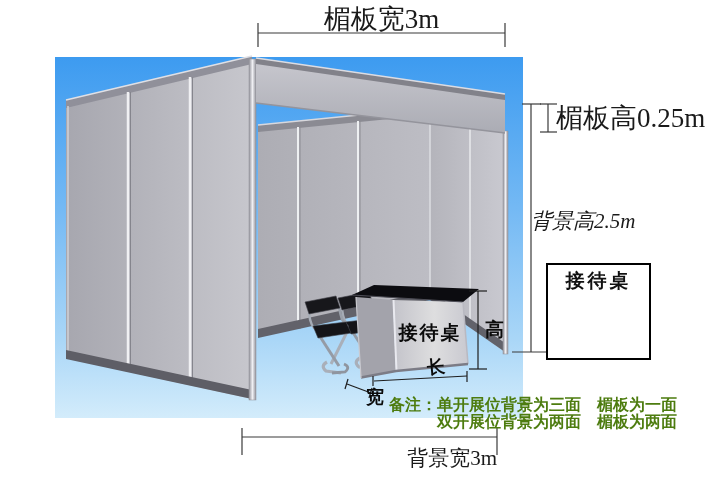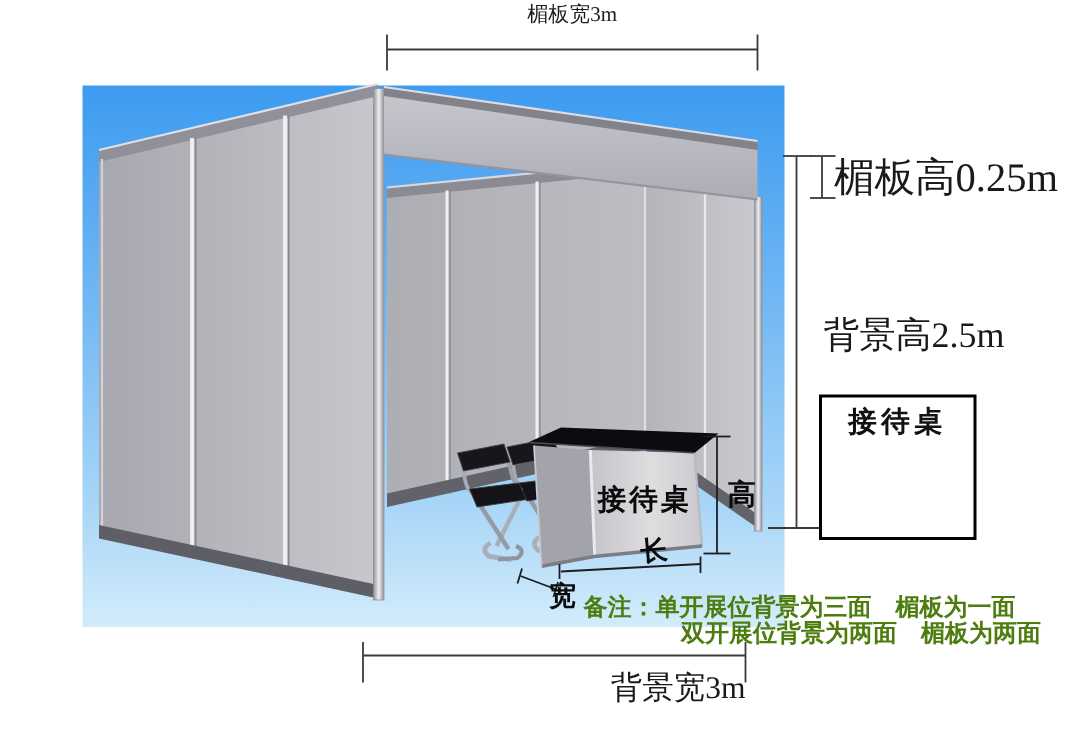--- a/index.html
+++ b/index.html
@@ -3,40 +3,40 @@
 <meta charset="utf-8">
 <style>
   html,body{margin:0;padding:0;background:#fff;}
   .stage{
     position:relative;width:712px;height:494px;background:#ffffff;overflow:hidden;
     font-family:"Liberation Serif","DejaVu Serif",serif;color:#111;
   }
   .stage svg{position:absolute;left:0;top:0;}
   .lbl{position:absolute;white-space:nowrap;color:#1a1a1a;}
   .dim{font-size:27px;font-family:"Liberation Serif","DejaVu Serif",serif;}
-  .dim-top{left:258px;top:1px;width:247px;text-align:center;font-size:14px;}
+  .dim-top{left:258px;top:1px;width:247px;text-align:center;font-size:27px;}
   .dim-lintel-h{left:556px;top:100px;}
-  .dim-bg-h{left:549px;top:207px;font-size:24px;}
+  .dim-bg-h{left:531px;top:207px;font-size:21px;font-style:italic;}
   .dim-bg-w{left:242px;top:444px;width:255px;text-align:right;font-size:21px;}
   .desk-label{left:392px;top:320px;width:76px;text-align:center;
     font-size:19px;font-weight:bold;letter-spacing:2px;color:#0b0b0b;}
   .arrow-lbl{font-size:18px;font-weight:bold;color:#0b0b0b;}
   .lbl-gao{left:485px;top:317px;font-size:19px;}
   .lbl-chang{left:427px;top:355px;transform:rotate(-5deg);}
   .lbl-kuan{left:366px;top:385px;}
   .info-box{
     position:absolute;left:546px;top:263px;width:101px;height:93px;
     background:#ffffff;border:2px solid #000;padding:0;
   }
   .info-title{margin-top:3px;text-align:center;font-size:19px;font-weight:bold;letter-spacing:3px;}
   .info-rows{margin:1px 0 0 5px;font-size:17px;font-weight:bold;line-height:22px;letter-spacing:0.5px;}
   .note{position:absolute;font-family:"Liberation Sans","DejaVu Sans",sans-serif;
     font-weight:bold;font-size:16px;color:#4d7c0f;white-space:nowrap;}
   .note-1{left:389px;top:395px;}
-  .note-2{left:437px;top:412px;margin-left:17px;}
+  .note-2{left:437px;top:412px;}
 </style>
 </head>
 <body>
 
 <div class="stage">
 
   <svg width="712" height="494" viewBox="0 0 712 494">
     <defs>
       <linearGradient id="bgGrad" x1="0" y1="0" x2="0" y2="1">
         <stop offset="0" stop-color="#3d9bf0"></stop>

